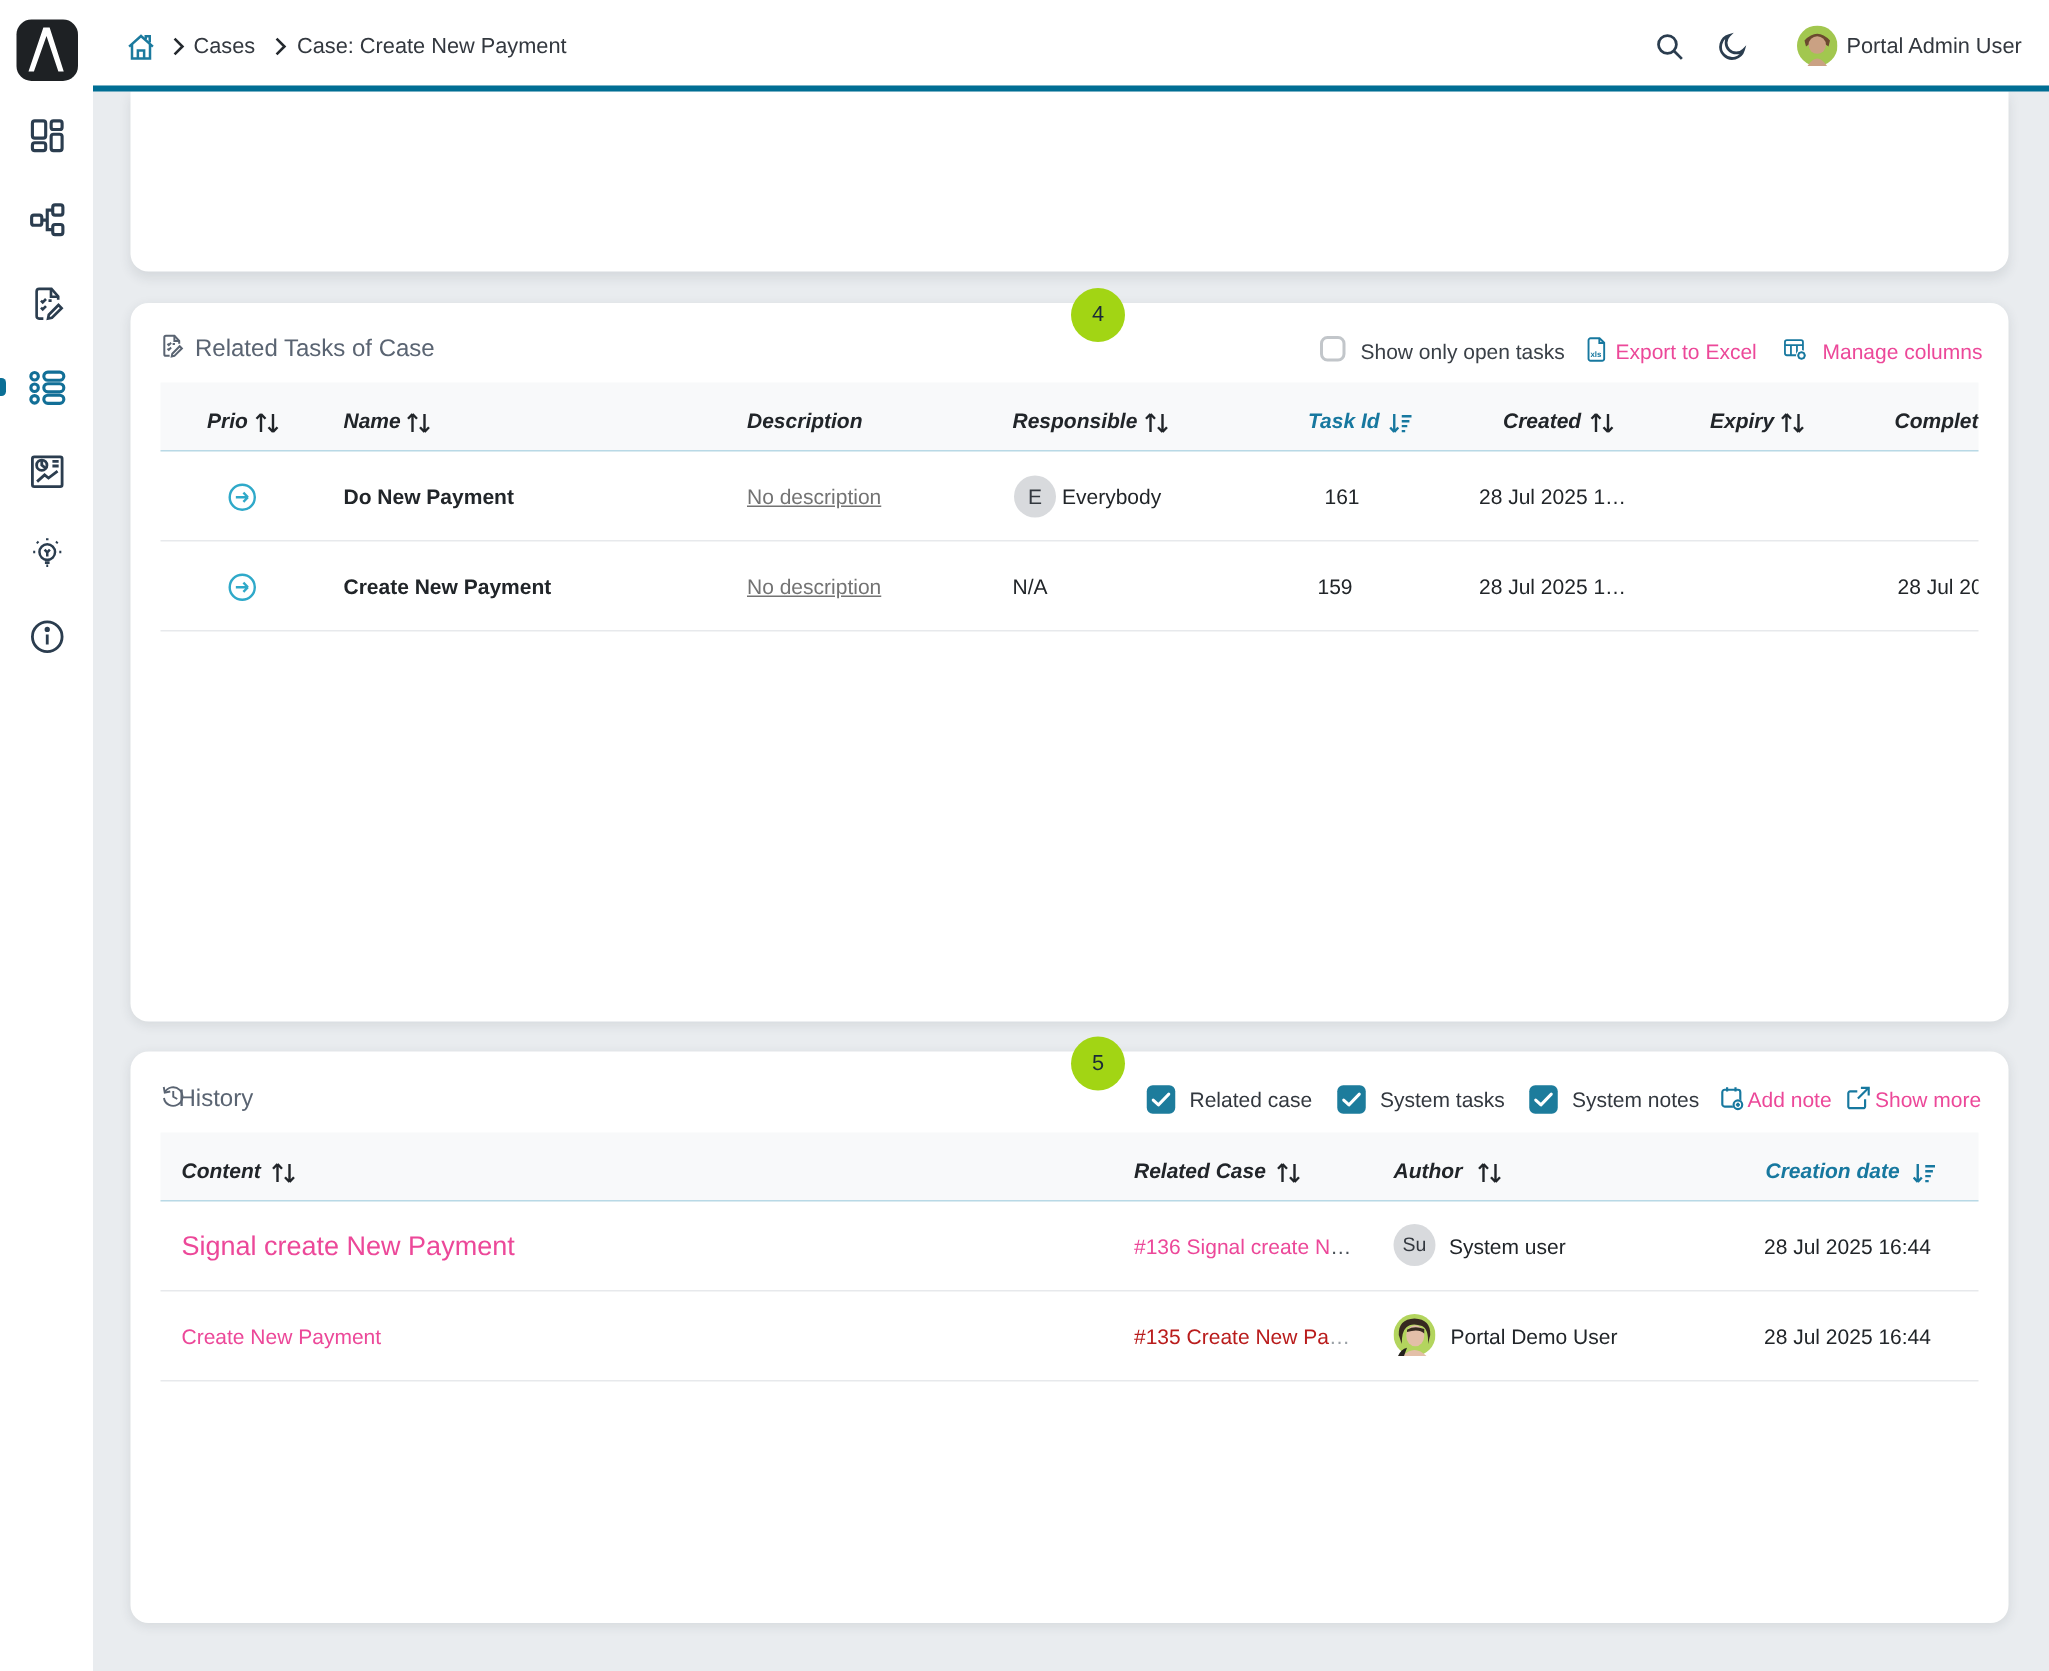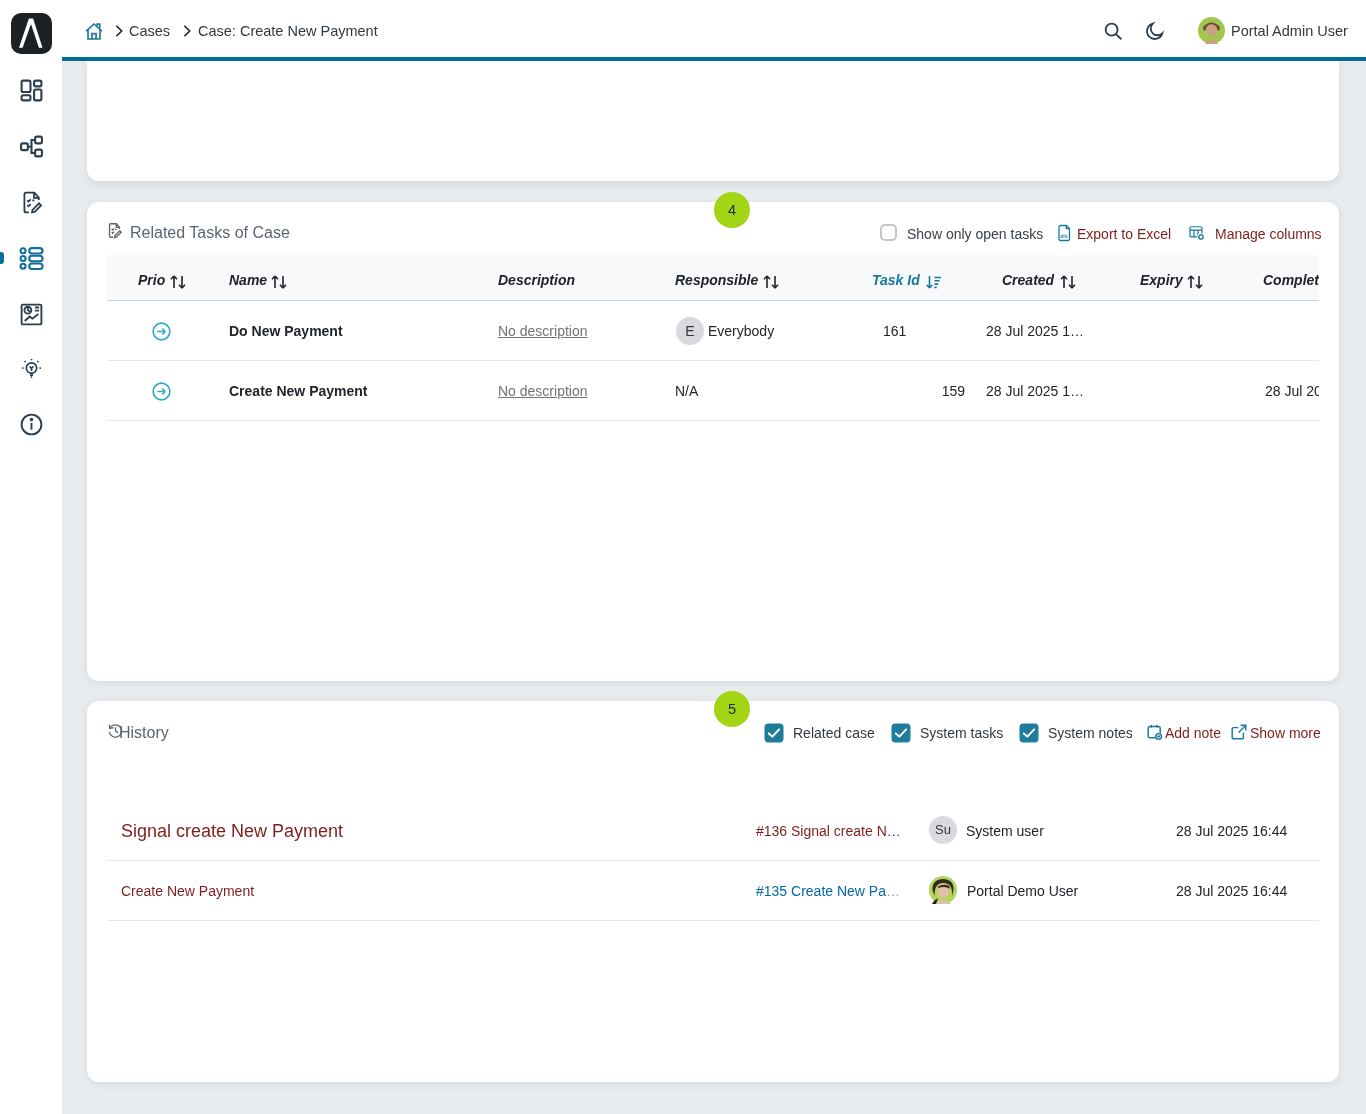--- a/index.html
+++ b/index.html
@@ -20,21 +20,21 @@
 #card1 { top:0; height:120px; border-radius:0 0 12px 12px; box-shadow:0 4px 8px rgba(40,50,60,0.10); }
 #card2 { top:141px; height:479px; }
 #card3 { top:640px; height:381px; }
 .badge { position:absolute; left:627px; width:36px; height:36px; border-radius:50%; background:#a2d514; color:#1b2a38; font-size:14.5px; line-height:36px; text-align:center; z-index:3; }
 .cardtitle { position:absolute; font-size:16px; font-weight:normal; color:#5a6472; }
 
 .thead { position:absolute; left:20px; width:1212px; height:46px; background:#f8f9fa; border-bottom:1px solid #b9d9e6; overflow:hidden;font-style:italic; }
 .th { position:absolute; font-size:14px; font-weight:bold; color:#212529; top:calc(50% + 2px); transform:translateY(-50%); white-space:nowrap; }
 .cell { position:absolute; font-size:14px; color:#212529; top:50%; transform:translateY(-50%); white-space:nowrap; }
 .trow { position:absolute; left:20px; width:1212px; height:60px; border-bottom:1px solid #e7e9ec; overflow:hidden; }
-.link { color:#7f1d1d; }
+.link { color:#ec4899; }
 .gray { color:#737373;text-decoration:underline; }
 .avatar { border-radius:50%; background:#d8dadd; color:#33383f; text-align:center; }
 .ctrl { position:absolute; font-size:14px; white-space:nowrap; }
 </style>
 </head>
 <body>
 <div id="sidebar">
   <div id="logo">
     <svg width="41" height="41" viewBox="0 0 41 41">
         <path d="M8 34.7 L17.9 5.4 L22.1 5.4 L31.5 34.7 L27.9 34.7 L20 11.0 L11.6 34.7 Z" fill="#fff"></path>
@@ -205,21 +205,21 @@
     </div>
 
     <div class="trow" style="top:159px">
       <svg class="abs" style="left:45px; top:21px" width="19" height="19" viewBox="0 0 20 20" fill="none" stroke="#2fa9c9" stroke-width="1.7">
           <circle cx="10" cy="10" r="8.8"></circle>
           <path d="M5.5 10 H14 M14 10 L10.8 6.8 M14 10 L10.8 13.2"></path>
         </svg>
       <span class="cell" style="left:122px; font-weight:bold">Create New Payment</span>
       <span class="cell gray" style="left:391px">No description</span>
       <span class="cell" style="left:568px">N/A</span>
-      <span class="cell" style="left:810px; width:48px; text-align:right">159</span>
+      <span class="cell" style="left:759px; width:48px; text-align:center">159</span>
       <span class="cell" style="left:879px">28 Jul 2025 1…</span>
       <span class="cell" style="left:1158px">28 Jul 20</span>
     </div>
   </div>
 
   <div class="card" id="card3">
     <div class="badge" style="top:-10px">5</div>
     <svg class="abs" style="left:20px; top:22px" width="17" height="16" viewBox="0 0 24 24" fill="none" stroke="#5a6472" stroke-width="1.9">
       <path d="M3.5 8 A9.3 9.3 0 1 1 2.7 13.5"></path>
       <path d="M2.5 2.5 L3.5 8.2 L9 7"></path>
@@ -250,32 +250,50 @@
       <path d="M14.5 13.8 V17.2 M12.8 15.5 H16.2"></path>
     </svg>
     <div class="ctrl link" style="left:1078px; top:24px">Add note</div>
     <svg class="abs" style="left:1144px; top:23px" width="16" height="16" viewBox="0 0 20 20" fill="none" stroke="#17789f" stroke-width="1.8">
       <path d="M15.5 11 V17 A1.5 1.5 0 0 1 14 18.5 H3 A1.5 1.5 0 0 1 1.5 17 V6 A1.5 1.5 0 0 1 3 4.5 H9"></path>
       <path d="M12 1.5 H18.5 V8"></path>
       <path d="M18.5 1.5 L9.5 10.5"></path>
     </svg>
     <div class="ctrl link" style="left:1163px; top:24px">Show more</div>
 
+    <div class="thead" style="top:54px">
+      <span class="th" style="left:14px">Content</span>
+        <svg class="abs" style="left:73px;top:19px" width="18" height="16" viewBox="0 0 18 16" fill="none" stroke="#212529" stroke-width="1.6">
+          <path d="M5 14 V2 M5 2 L2 5.2 M5 2 L8 5.2 M13 2 V14 M13 14 L10 10.8 M13 14 L16 10.8"></path>
+        </svg>
+      <span class="th" style="left:649px">Related Case</span>
+        <svg class="abs" style="left:743px;top:19px" width="18" height="16" viewBox="0 0 18 16" fill="none" stroke="#212529" stroke-width="1.6">
+          <path d="M5 14 V2 M5 2 L2 5.2 M5 2 L8 5.2 M13 2 V14 M13 14 L10 10.8 M13 14 L16 10.8"></path>
+        </svg>
+      <span class="th" style="left:822px">Author</span>
+        <svg class="abs" style="left:877px;top:19px" width="18" height="16" viewBox="0 0 18 16" fill="none" stroke="#212529" stroke-width="1.6">
+          <path d="M5 14 V2 M5 2 L2 5.2 M5 2 L8 5.2 M13 2 V14 M13 14 L10 10.8 M13 14 L16 10.8"></path>
+        </svg>
+      <span class="th" style="left:1070px; color:#17789f">Creation date</span>
+        <svg class="abs" style="left:1167px;top:19px" width="17" height="16" viewBox="0 0 17 16" fill="none" stroke="#17789f" stroke-width="1.6">
+          <path d="M4.5 2 V14 M4.5 14 L1.8 11 M4.5 14 L7.2 11 M9.5 3.5 H16 M9.5 6.8 H14.6 M9.5 10.1 H13.2 M9.5 13.4 H11.8"></path>
+        </svg>
+    </div>
 
     <div class="trow" style="top:100px; font-size:14px">
       <span class="cell link" style="left:14px; font-size:18px">Signal create New Payment</span>
       <span class="cell" style="left:649px; font-size:14px"><span class="link">#136 Signal create N</span><span style="color:#495057">…</span></span>
       <div class="avatar abs" style="left:822px; top:15px; width:28px; height:28px; font-size:13px; line-height:28px;">Su</div>
       <span class="cell" style="left:859px; font-size:14px">System user</span>
       <span class="cell" style="left:1069px; font-size:14px">28 Jul 2025 16:44</span>
     </div>
 
     <div class="trow" style="top:160px">
       <span class="cell link" style="left:14px; font-size:14px">Create New Payment</span>
-      <span class="cell" style="left:649px; font-size:14px"><span style="color:#0369a1">#135 Create New Pa</span><span style="color:#9aa0a6">…</span></span>
+      <span class="cell" style="left:649px; font-size:14px"><span style="color:#b91c1c">#135 Create New Pa</span><span style="color:#9aa0a6">…</span></span>
       <svg class="abs" style="left:822px; top:15px" width="28" height="28" viewBox="0 0 28 28">
         <circle cx="14" cy="14" r="14" fill="#b3d55e"></circle>
         <path d="M3.5 14 Q3 3.5 14 3 Q25 3.5 24.5 14 L23 20 Q23.5 10 19 8 Q12 5.5 8.5 9 Q5.5 11.5 5.5 20 Z" fill="#362a20"></path>
         <ellipse cx="14.5" cy="14.5" rx="6" ry="7" fill="#e3bfa8"></ellipse>
         <path d="M9 10.5 Q14 7.5 20.5 10 L20.5 13 Q17 9.5 9 12 Z" fill="#362a20"></path>
         <path d="M6 28 Q14 20 22 28 Z" fill="#e3bfa8"></path>
         <path d="M3 28 Q5 23.5 9 22.5 L7 28 Z" fill="#23201c"></path>
       </svg>
       <span class="cell" style="left:860px; font-size:14px">Portal Demo User</span>
       <span class="cell" style="left:1069px; font-size:14px">28 Jul 2025 16:44</span>

